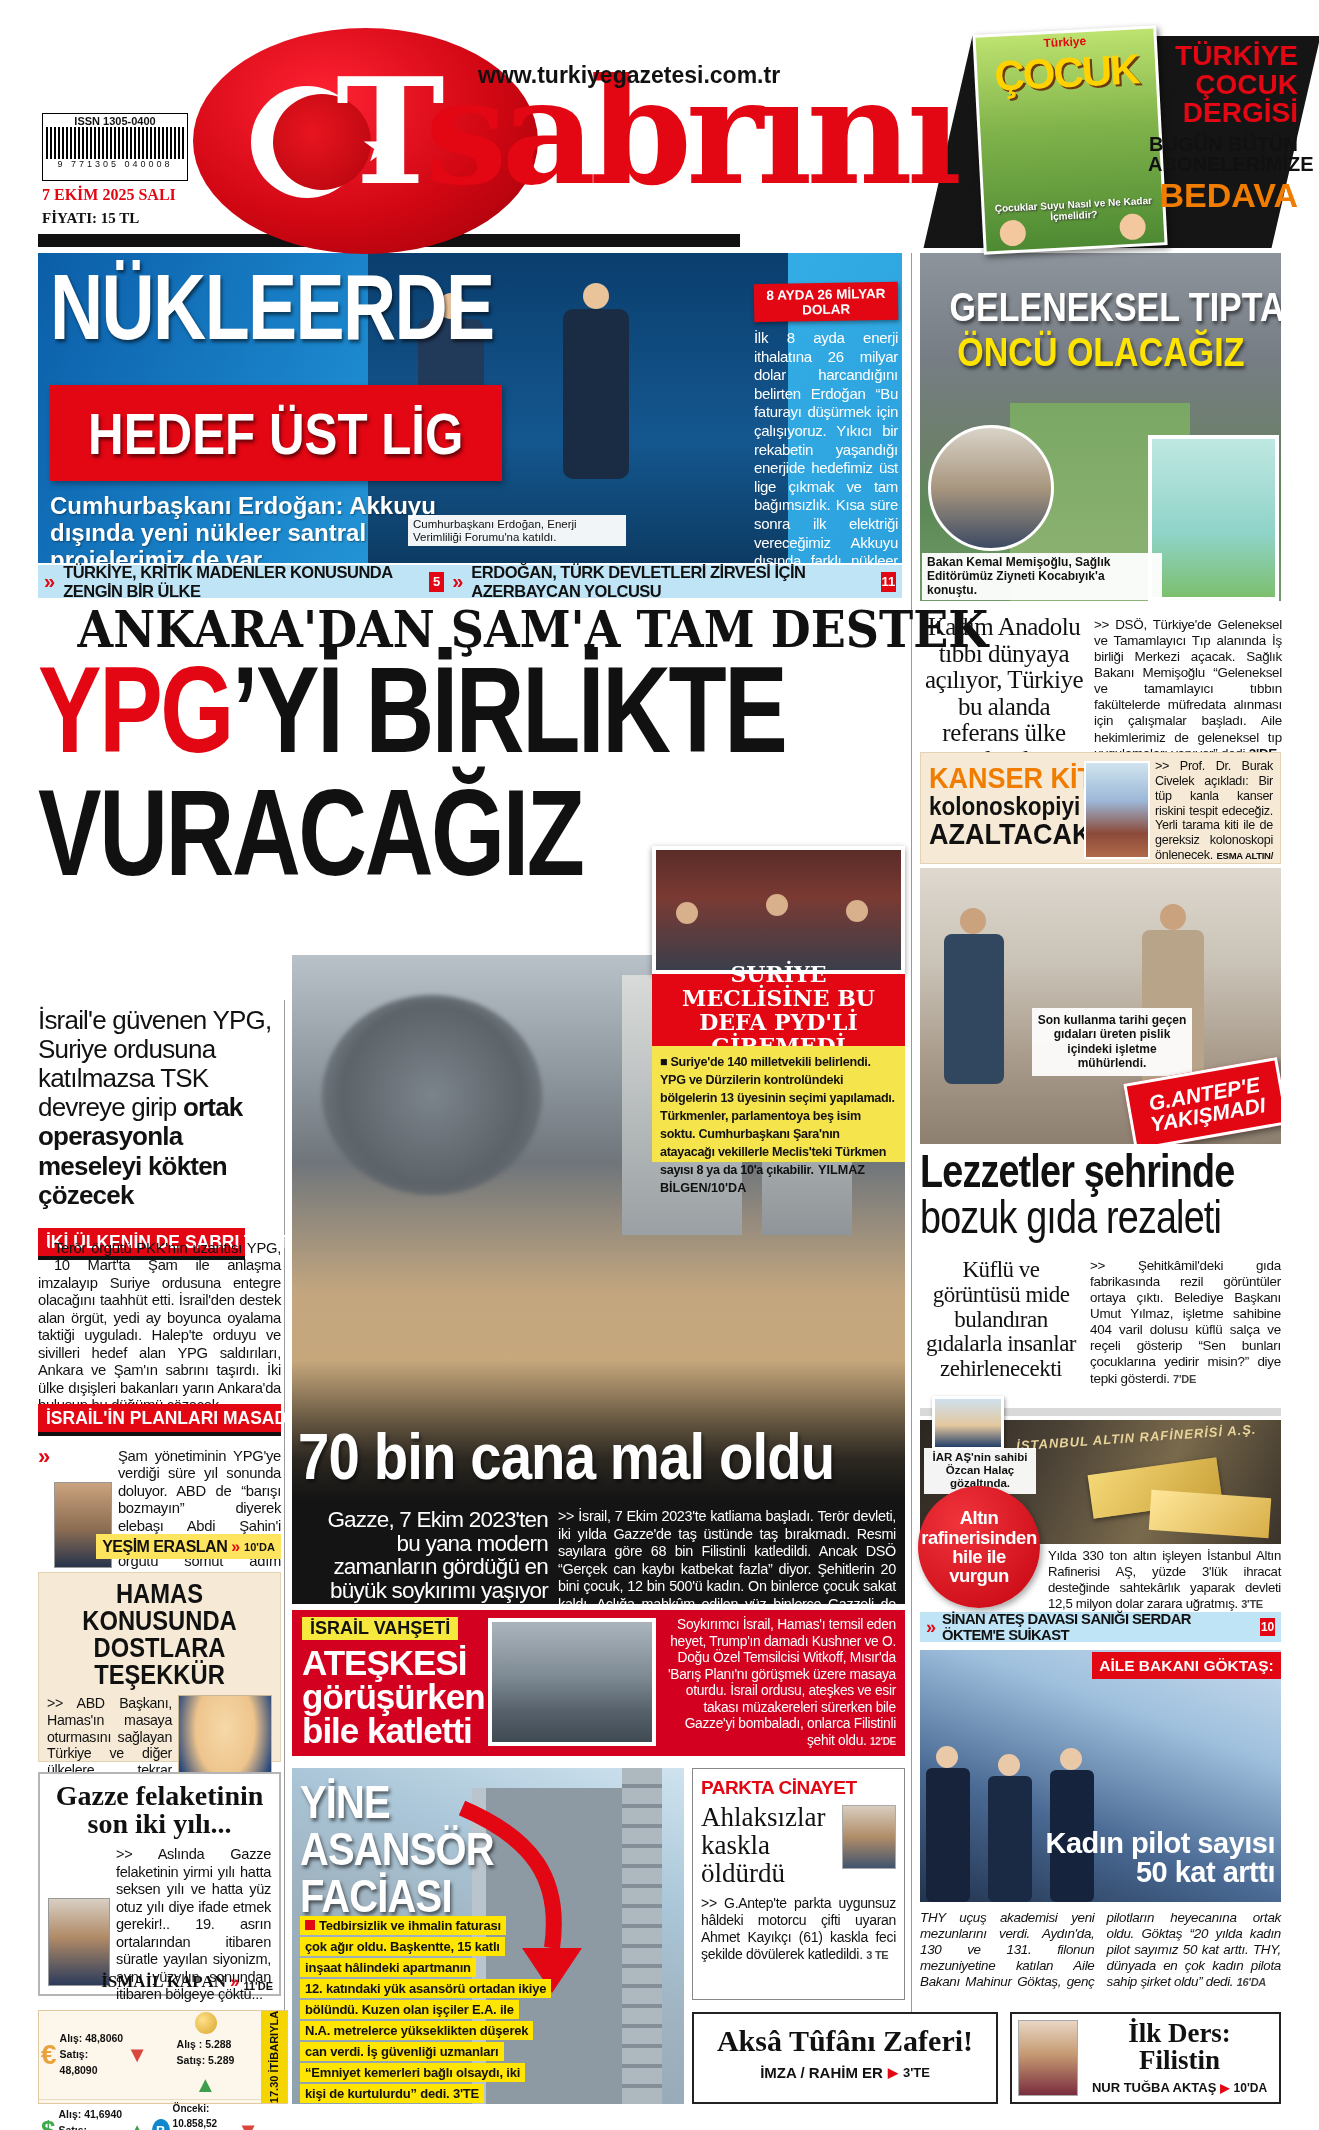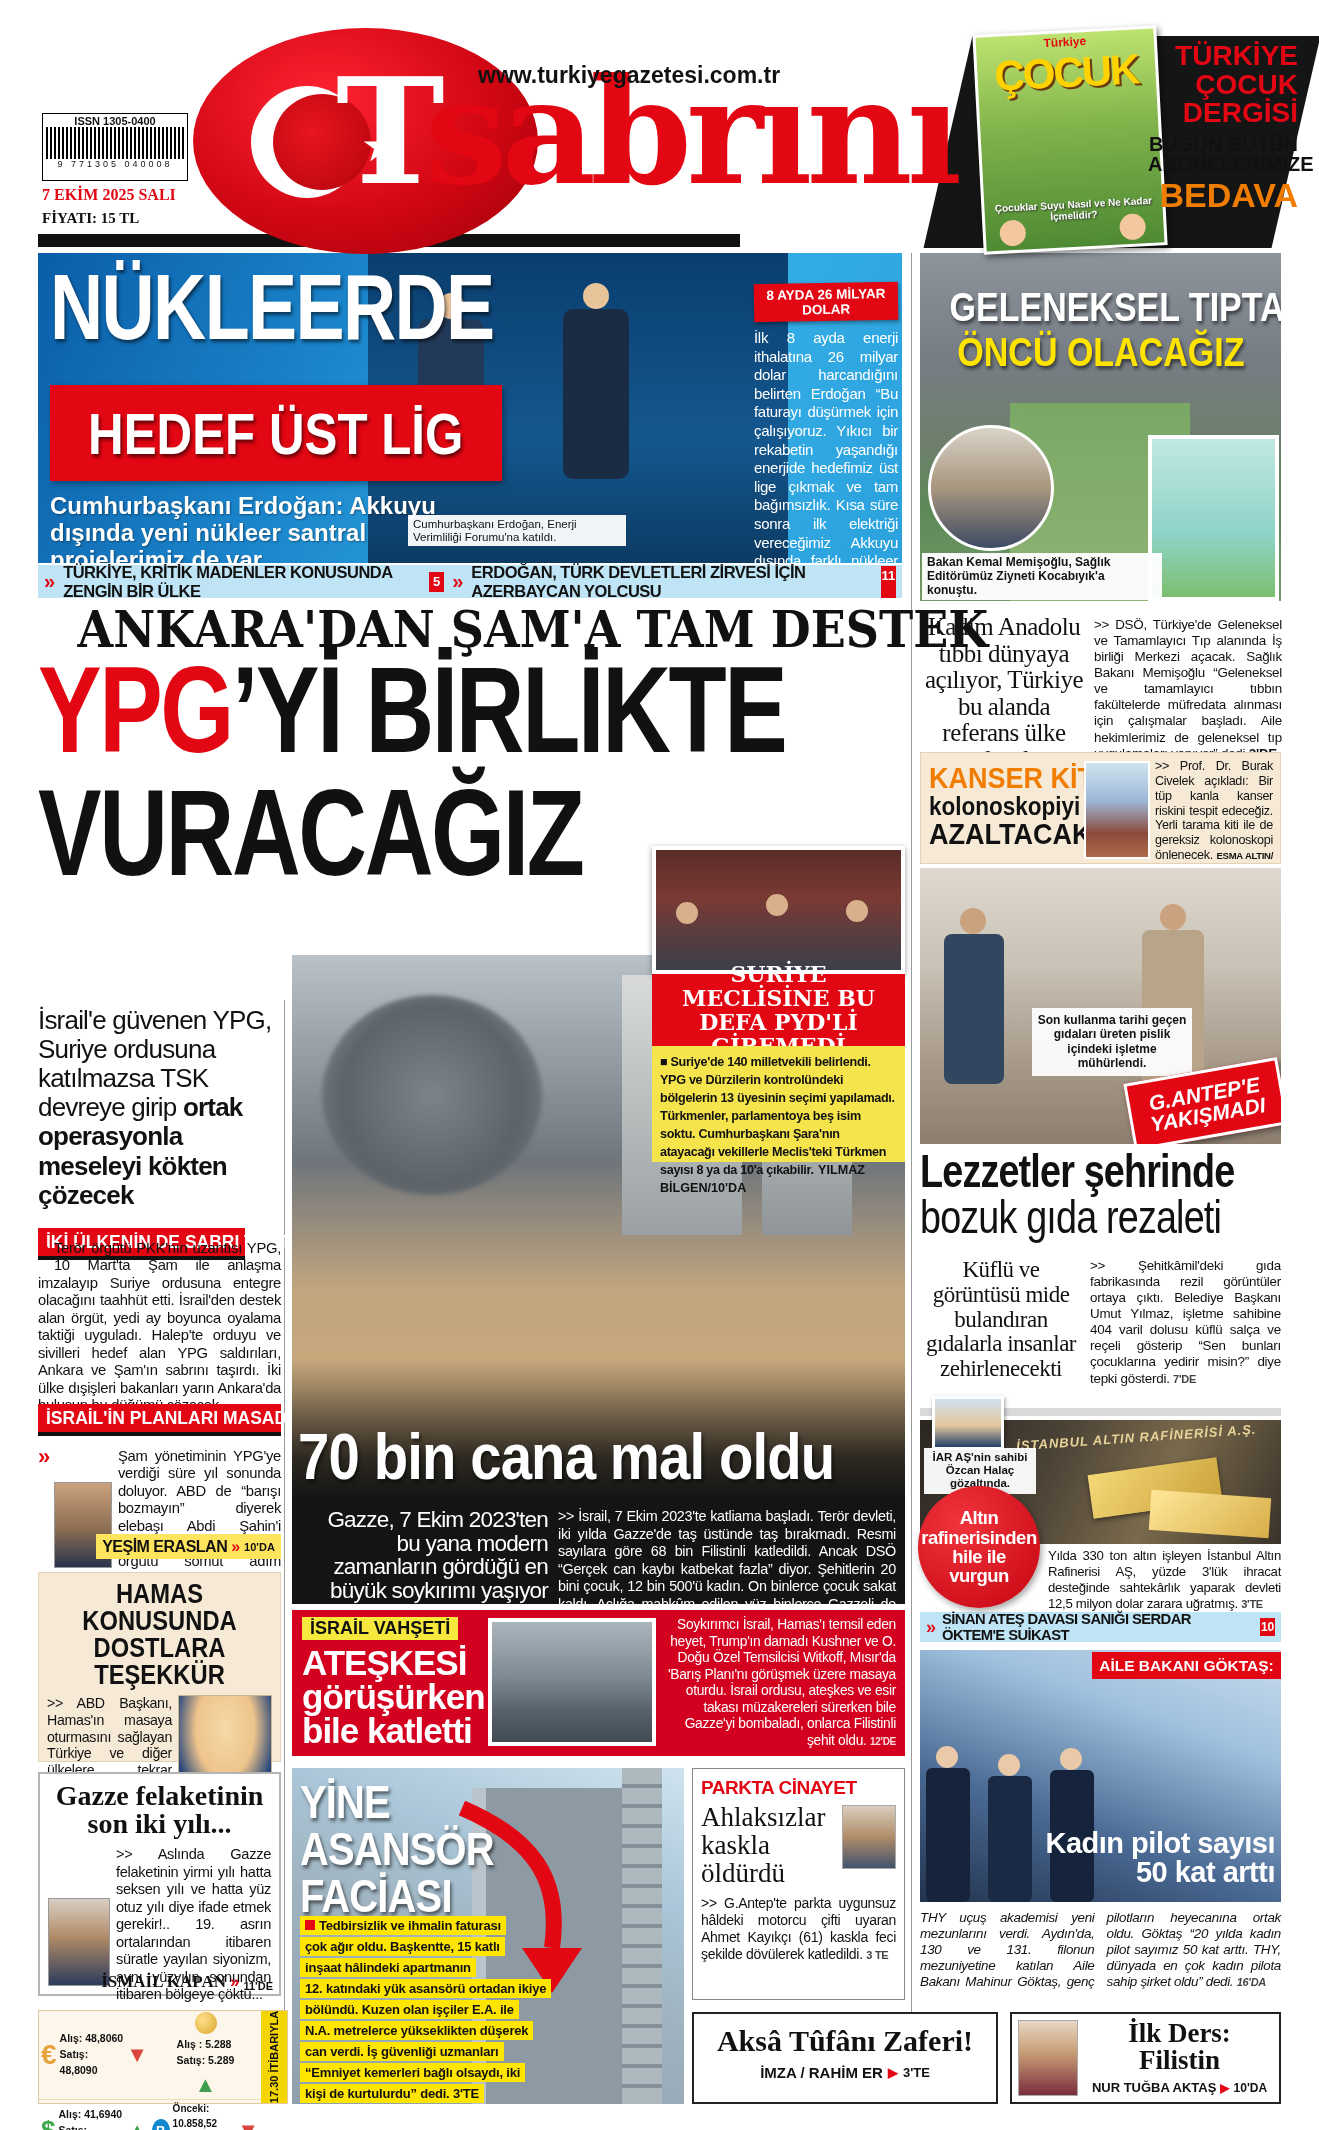--- a/index.html
+++ b/index.html
@@ -91,21 +91,21 @@
       <div class="just" style="margin-top:8px;color:#fff;font-size:15px;line-height:1.24;letter-spacing:-0.3px;"><span>İlk 8 ayda enerji ithalatına 26 milyar dolar harcandığını belirten Erdoğan “Bu faturayı düşürmek için çalışıyoruz. Yıkıcı bir rekabetin yaşandığı enerjide hedefimiz üst lige çıkmak ve tam bağımsızlık. Kısa süre sonra ilk elektriği vereceğimiz Akkuyu dışında farklı nükleer projelerimiz bulunuyor” dedi.</span> </div>
     </div>
   </div>
 
   <div class="abs" style="left:38px;top:565px;width:864px;height:33px;background:#bfe4f6;display:flex;align-items:center;gap:8px;padding:0 6px;box-sizing:border-box;">
     <span class="chev" style="font-size:20px;">»</span>
     <span style="font-weight:bold;font-size:16.5px;letter-spacing:-0.5px;">TÜRKİYE, KRİTİK MADENLER KONUSUNDA ZENGİN BİR ÜLKE</span>
     <span class="pgbox" style="width:20px;height:20px;line-height:20px;font-size:13px;">5</span>
     <span class="chev" style="font-size:20px;">»</span>
     <span style="font-weight:bold;font-size:16.5px;letter-spacing:-0.5px;">ERDOĞAN, TÜRK DEVLETLERİ ZİRVESİ İÇİN AZERBAYCAN YOLCUSU</span>
-    <span class="pgbox" style="width:20px;height:32px;line-height:20px;font-size:13px;">11</span>
+    <span class="pgbox" style="width:20px;height:20px;line-height:20px;font-size:13px;">11</span>
   </div>
 
   <div class="abs vrule" style="left:911px;top:253px;height:1851px;"></div>
 
   <div class="abs" style="left:920px;top:253px;width:361px;height:348px;background:linear-gradient(180deg,#8d949b 0%,#767d85 30%,#6d7f6b 55%,#5d8a57 75%,#6f9c66 100%);overflow:hidden;">
     <div class="abs" style="left:90px;top:150px;width:180px;height:198px;background:linear-gradient(180deg,#7aa864,#8fb374);"></div>
     <div class="abs" style="left:0;top:32px;width:100%;text-align:center;">
       <span class="sqzc shadow" style="transform:scaleX(.85);font-size:40px;font-weight:bold;color:#fff;">GELENEKSEL TIPTA</span><br>
       <span class="sqzc shadow" style="transform:scaleX(.85);font-size:40px;font-weight:bold;color:#ffe400;">ÖNCÜ OLACAĞIZ</span>
     </div>

